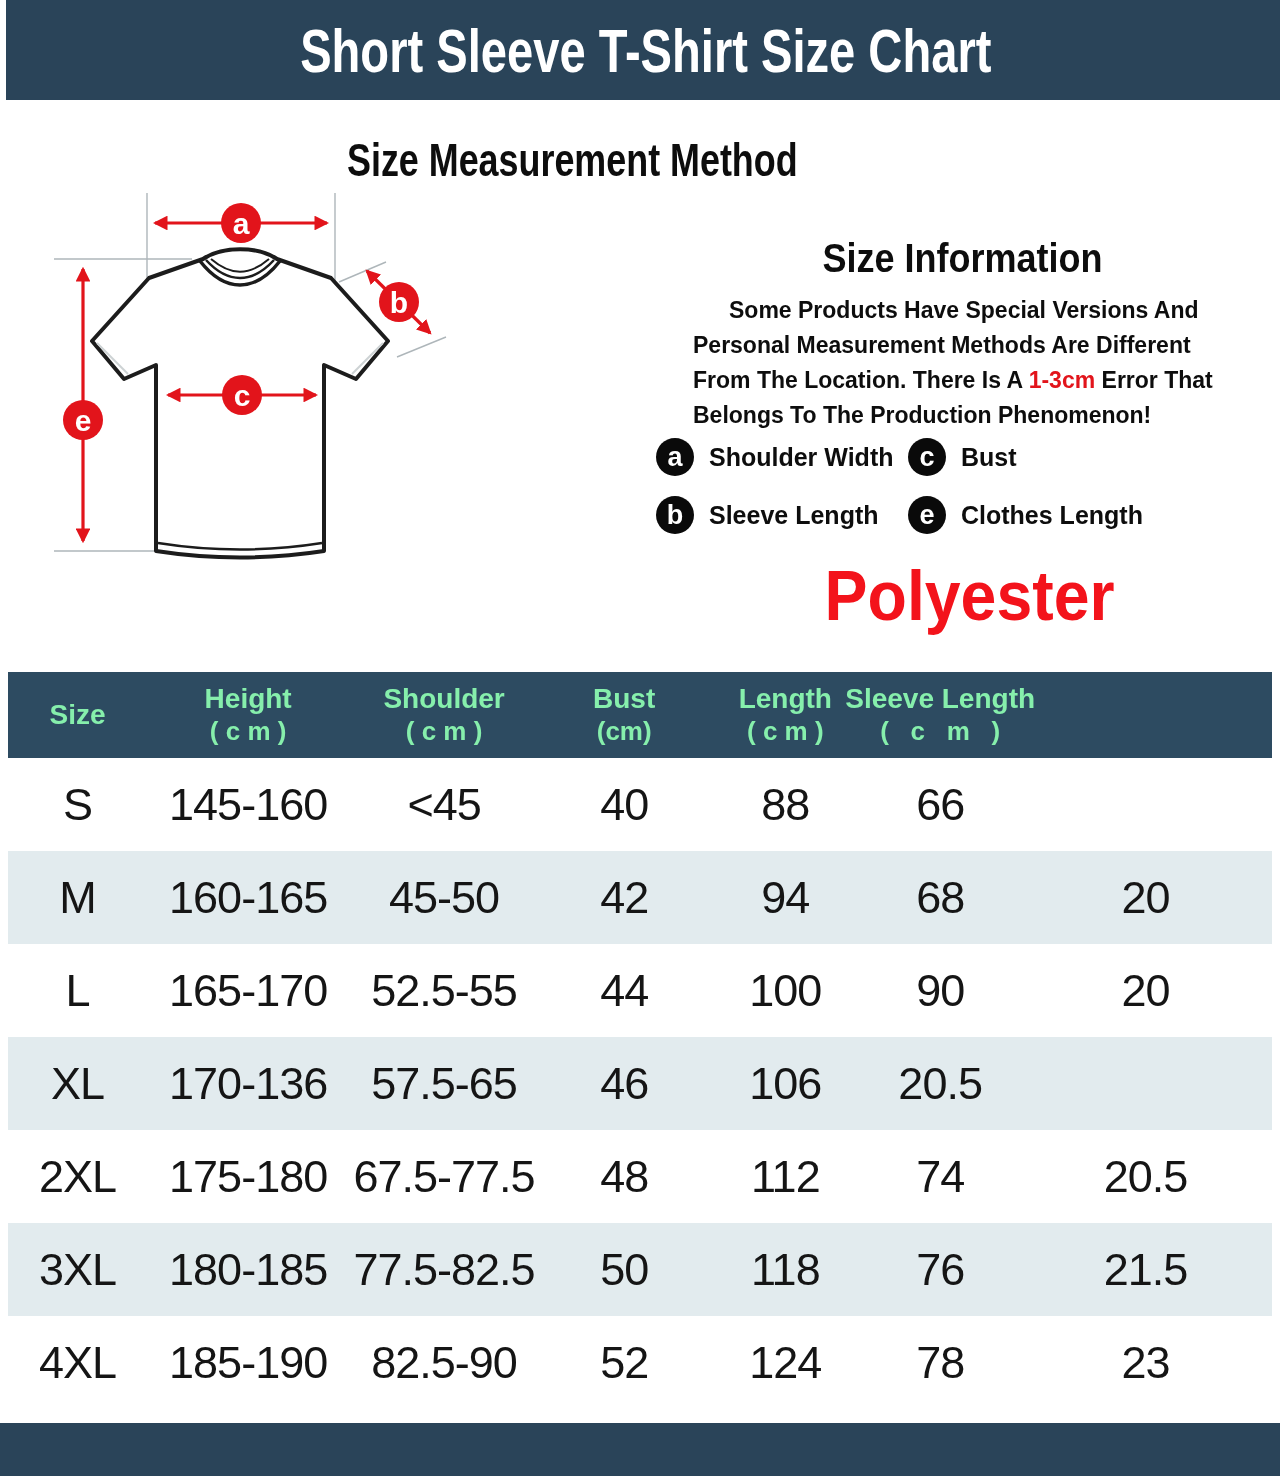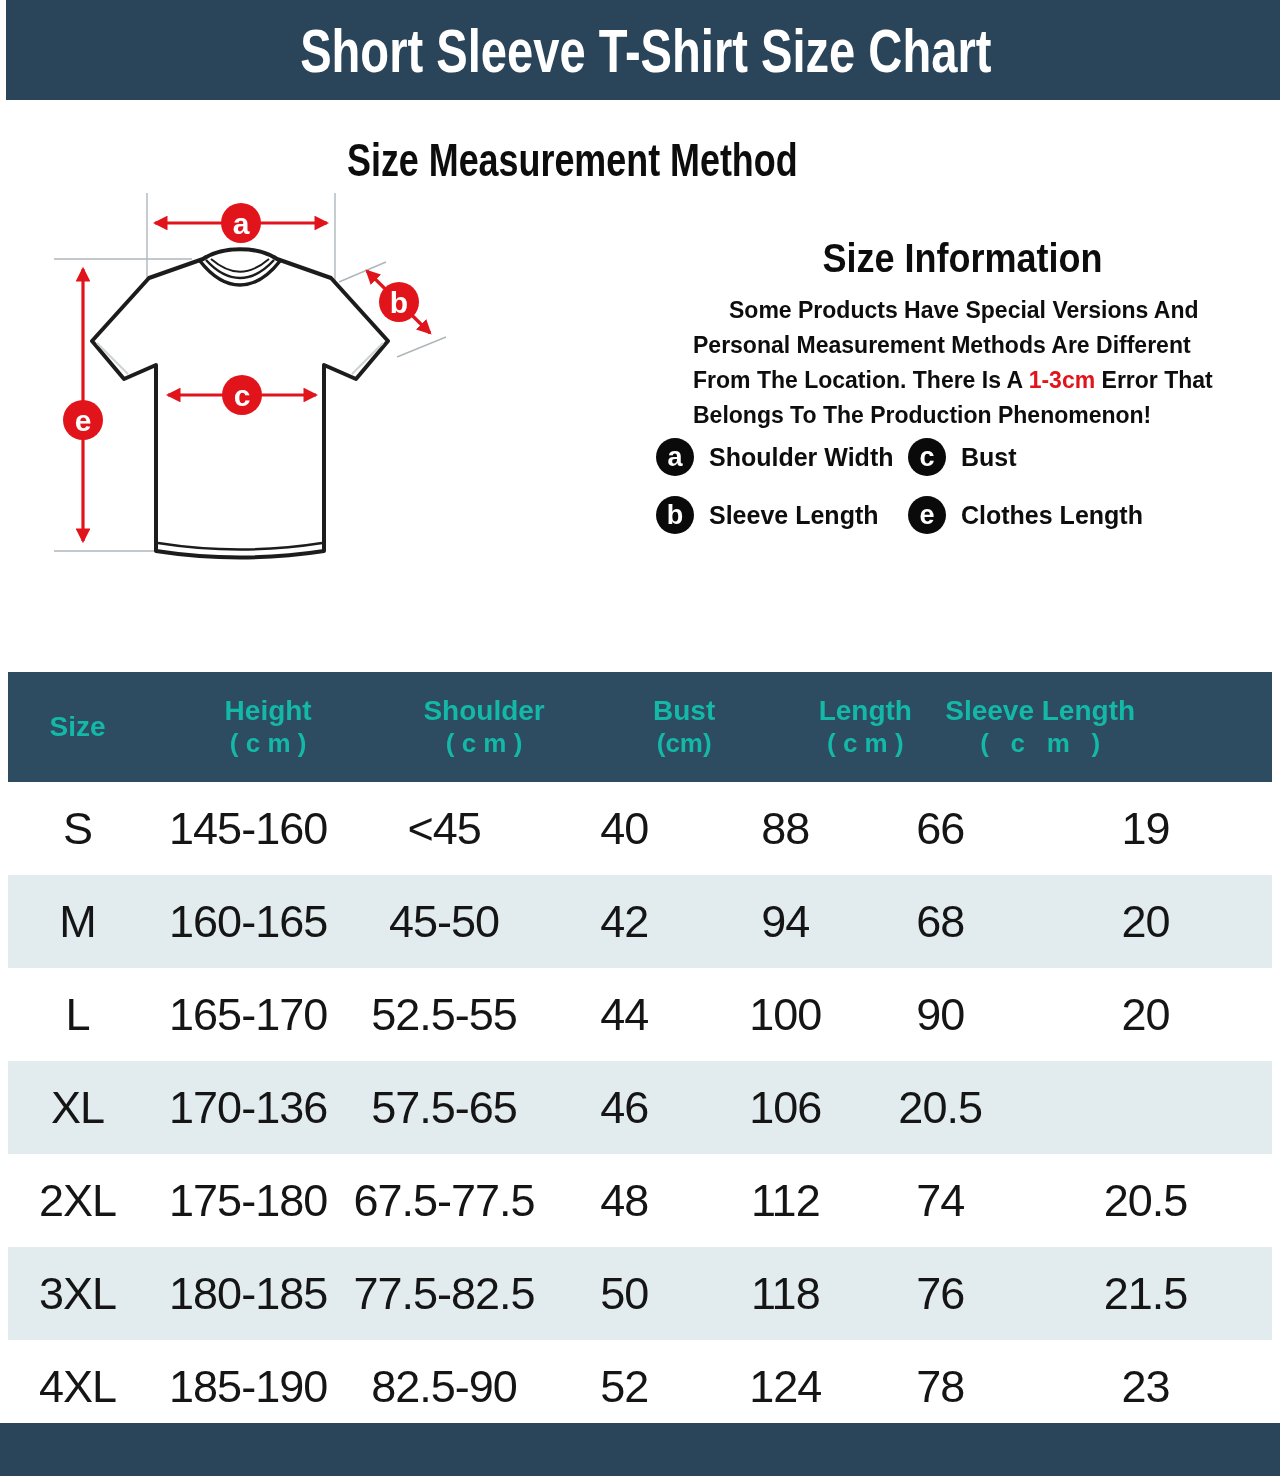--- a/index.html
+++ b/index.html
@@ -47,21 +47,21 @@
   .legend-label{font-size:25px;font-weight:bold;color:var(--ink);white-space:nowrap;}
 
   
   .polyester{position:absolute;top:556px;left:740px;width:460px;text-align:center;
     color:var(--poly-red);font-size:70px;font-weight:bold;white-space:nowrap;}
   .polyester span{display:inline-block;transform:scaleX(0.92);transform-origin:center;}
 
   
   .size-table{position:absolute;top:672px;left:8px;width:1264px;}
   .grid7{display:grid;grid-template-columns:11% 16% 15% 13.5% 12% 12.5% 20%;}
-  .thead{height:110px;background:var(--table-header-bg);color:#14b8a6;align-items:center;gap:20px;}
+  .thead{height:86px;background:var(--table-header-bg);color:#86efac;align-items:center;}
   .thead .col{display:flex;flex-direction:column;align-items:center;justify-content:center;
     text-align:center;font-weight:bold;}
   .thead .lbl{font-size:28px;line-height:32px;white-space:nowrap;}
   .thead .unit{font-size:26px;line-height:32px;white-space:pre;}
   .trow{height:93px;align-items:center;font-size:45px;color:#151515;letter-spacing:-1px;}
   .trow.alt{background:var(--row-alt);}
   .trow .cell{text-align:center;white-space:nowrap;}
 
   
   .bottom-bar{position:absolute;top:1423px;left:0;width:1280px;height:53px;background:var(--bar-bg);}
@@ -140,20 +140,21 @@
     <div class="legend-item">
       <span class="badge">b</span>
       <span class="legend-label">Sleeve Length</span>
     </div>
     <div class="legend-item">
       <span class="badge">e</span>
       <span class="legend-label">Clothes Length</span>
     </div>
   </div>
 
+  <div class="polyester"><span>Polyester</span></div>
 
   <section class="size-table">
     <div class="thead grid7">
       <div class="col">
         <div class="lbl">Size</div>
           <div class="unit"></div>
       </div>
       <div class="col">
         <div class="lbl">Height</div>
           <div class="unit">( c m )</div>
@@ -176,21 +177,20 @@
       </div>
     </div>
 
     <div class="trow grid7">
       <div class="cell">S</div>
       <div class="cell">145-160</div>
       <div class="cell">&lt;45</div>
       <div class="cell">40</div>
       <div class="cell">88</div>
       <div class="cell">66</div>
-      <div class="cell">19</div>
     </div>
     <div class="trow grid7 alt">
       <div class="cell">M</div>
       <div class="cell">160-165</div>
       <div class="cell">45-50</div>
       <div class="cell">42</div>
       <div class="cell">94</div>
       <div class="cell">68</div>
       <div class="cell">20</div>
     </div>

